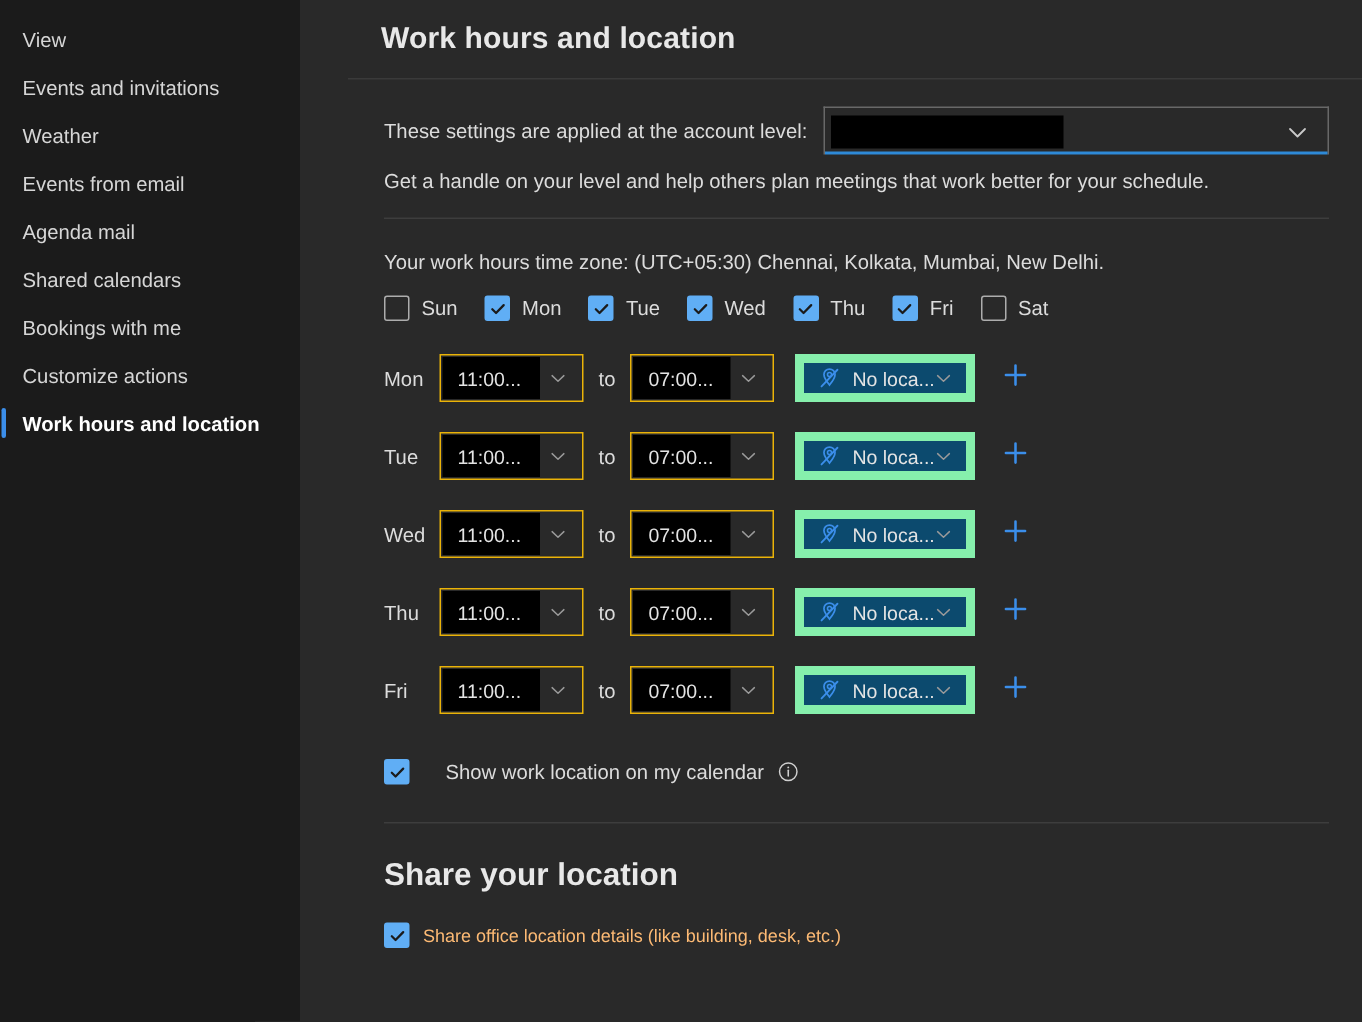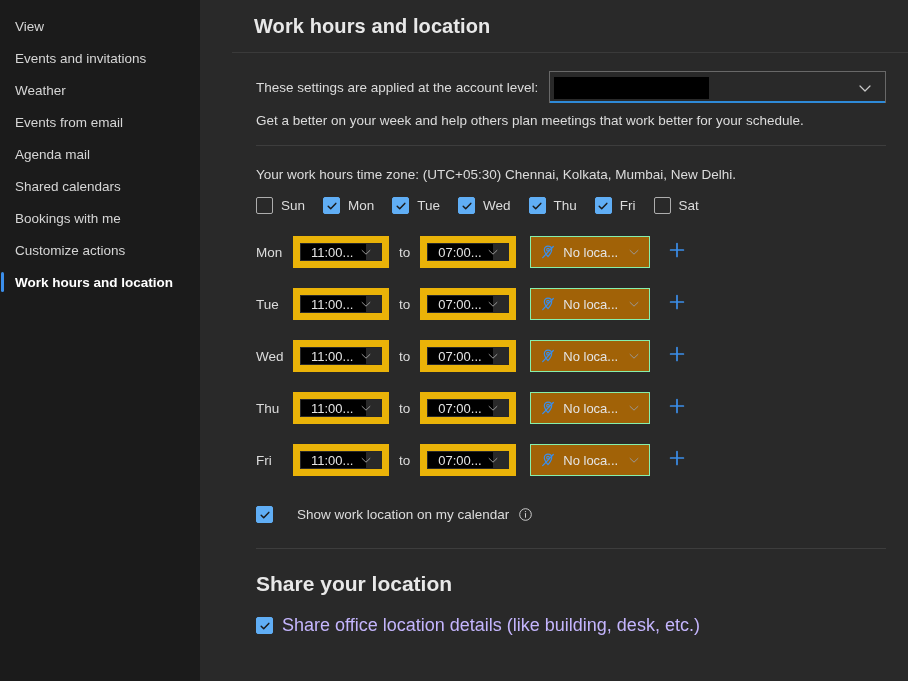--- a/index.html
+++ b/index.html
@@ -201,21 +201,21 @@
     width: 37px;
     font-size: 13.5px;
     color: #dcdcdc;
     flex: 0 0 37px;
   }
 
   .time-select {
     position: relative;
     width: 96px;
     height: 32px;
-    border: 7px solid #eab308;
+    border: 1px solid #eab308;
     background: #292929;
     display: flex;
     align-items: center;
     cursor: pointer;
     flex: 0 0 96px;
   }
   .time-redact {
     position: absolute;
     left: 1px;
     top: 1px;
@@ -244,22 +244,22 @@
     font-size: 13.5px;
     color: #dcdcdc;
     margin: 0 10px;
     flex: 0 0 auto;
   }
 
   .loc-select {
     position: relative;
     width: 120px;
     height: 32px;
-    border: 1px solid #86efac;
-    background: #a16207;
+    border: 6px solid #86efac;
+    background: #0c4a6e;
     display: flex;
     align-items: center;
     cursor: pointer;
     margin-left: 14px;
     flex: 0 0 120px;
   }
   .loc-icon {
     margin-left: 9px;
     display: flex;
     align-items: center;
@@ -315,22 +315,22 @@
     color: #e8e8e8;
     padding-top: 23px;
     padding-bottom: 19px;
   }
 
   .share-row {
     display: flex;
     align-items: center;
   }
   .share-label {
-    font-size: 18px;
-    color: #c4b5fd;
+    font-size: 12px;
+    color: #fdba74;
     margin-left: 9px;
   }
 </style>
 </head>
 <body>
 
 <div id="app">
 
   <nav class="sidebar">
     <div class="sidebar-item">
@@ -377,21 +377,21 @@
         <div class="account-select">
           <span class="redact-bar"></span>
           <span class="account-chev">
             <svg width="16" height="16" viewBox="0 0 16 16" fill="none">
               <path d="M3 6 L8 11 L13 6" stroke="#c9c9c9" stroke-width="1.2" fill="none" stroke-linecap="round" stroke-linejoin="round"></path>
             </svg>
           </span>
         </div>
       </div>
 
-      <div class="hint-text">Get a better on your week and help others plan meetings that work better for your schedule.</div>
+      <div class="hint-text">Get a handle on your level and help others plan meetings that work better for your schedule.</div>
 
       <div class="divider"></div>
 
       <div class="tz-text">Your work hours time zone: (UTC+05:30) Chennai, Kolkata, Mumbai, New Delhi.</div>
 
       <div class="days-row">
 
         <div class="day-chk-wrap">
           <span class="chk">
             

